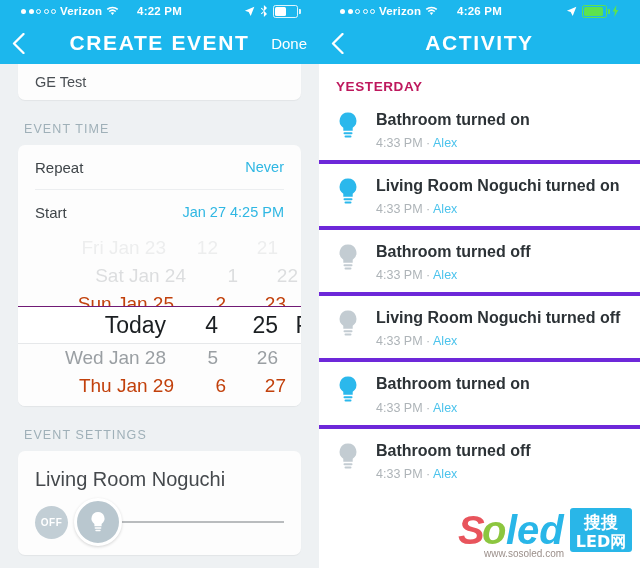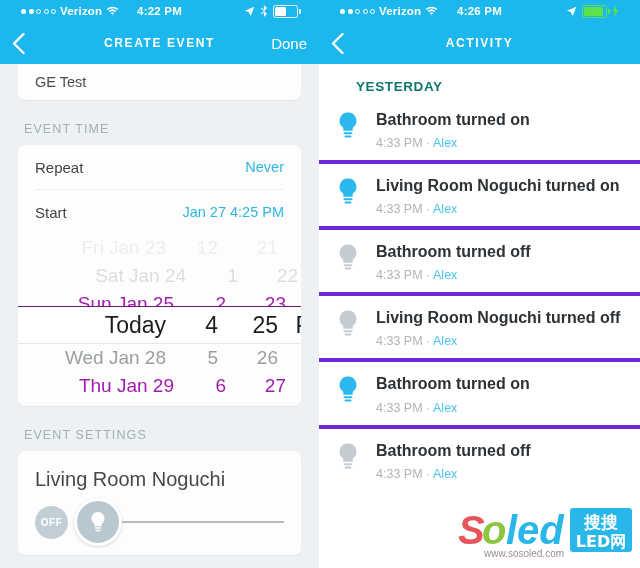--- a/index.html
+++ b/index.html
@@ -38,21 +38,21 @@
   .bolt{width:7px;height:12px;}
 
   
   .navbar{
     height:42px;background:#1cb7ed;color:#fff;
     display:flex;align-items:center;padding:0 12px;position:relative;
   }
   .nav-back{width:34px;display:flex;align-items:center;cursor:pointer;}
   .nav-title{
     position:absolute;left:0;right:0;text-align:center;
-    font-size:12px;font-weight:bold;letter-spacing:1.6px;pointer-events:none;
+    font-size:21px;font-weight:bold;letter-spacing:1.6px;pointer-events:none;
   }
   .nav-right{margin-left:auto;font-size:15px;z-index:2;cursor:pointer;}
 
   
   .card{
     background:#fdfdfd;margin:0 18px;border-radius:7px;
     box-shadow:0 1px 1px rgba(0,0,0,.05);
   }
   .card-top{margin-top:0;border-radius:0 0 7px 7px;padding:0;}
   .name-row{height:36px;display:flex;align-items:center;padding:0 17px;font-size:14.5px;color:#4a4f54;}
@@ -73,21 +73,21 @@
   .pk-row{
     display:flex;align-items:center;height:28px;
     padding:0 16px;font-size:19px;color:#9a9fa3;white-space:nowrap;
   }
   .pk-row .c-day{flex:0 0 132px;text-align:right;padding-right:6px;}
   .pk-row .c-h{flex:0 0 46px;text-align:right;}
   .pk-row .c-m{flex:0 0 60px;text-align:right;}
   .pk-row .c-ap{flex:0 0 52px;text-align:right;}
   .pk-row.faint{opacity:.33;margin-left:20px;}
   .pk-row.fainter{opacity:.16;}
-  .pk-row.dim{color:#a21caf;padding-left:24px;}
+  .pk-row.dim{color:#c2410c;padding-left:24px;}
   .pk-sel{
     position:absolute;left:0;right:0;top:72px;height:36px;background:#ffffff;
     border-top:1px solid #701a75;border-bottom:1px solid #e6e8ea;
     display:flex;align-items:center;padding:0 16px;
     font-size:23px;color:#1b1f22;
   }
   .pk-sel .c-day{flex:0 0 132px;text-align:right;padding-right:6px;}
   .pk-sel .c-h{flex:0 0 46px;text-align:right;}
   .pk-sel .c-m{flex:0 0 60px;text-align:right;}
   .pk-sel .c-ap{flex:0 0 52px;text-align:right;}
@@ -103,21 +103,21 @@
   .slider{position:relative;flex:1;height:34px;display:flex;align-items:center;}
   .track{position:absolute;left:10px;right:0;height:1.5px;background:#b9bcbe;}
   .knob{
     position:relative;width:42px;height:42px;border-radius:50%;
     background:#b9c7cf;border:3px solid #fff;box-shadow:0 1px 3px rgba(0,0,0,.16);
     display:flex;align-items:center;justify-content:center;margin-left:-2px;cursor:pointer;
   }
   .knob svg{width:20px;height:22px;}
 
   
-  .day-head{font-size:13.5px;font-weight:bold;color:#0f766e;letter-spacing:.6px;padding:15px 4px 4px 17px;margin-left:20px;}
+  .day-head{font-size:13.5px;font-weight:bold;color:#be185d;letter-spacing:.6px;padding:15px 4px 4px 17px;}
   .act{display:flex;padding:11px 16px 10px 16px;gap:13px;}
   .act + .act{border-top:4px solid #6d28d9;}
   .bulb{flex:0 0 28px;padding-top:2px;}
   .bulb svg{width:26px;height:30px;}
   .act-txt{flex:1;min-width:0;}
   .act-title{font-size:16px;font-weight:bold;color:#2c3236;line-height:1.32;}
   .act-sub{font-size:12.5px;color:#aeb4b8;margin-top:6px;}
   .act-sub .who{color:#4cc3ec;}
 
   

